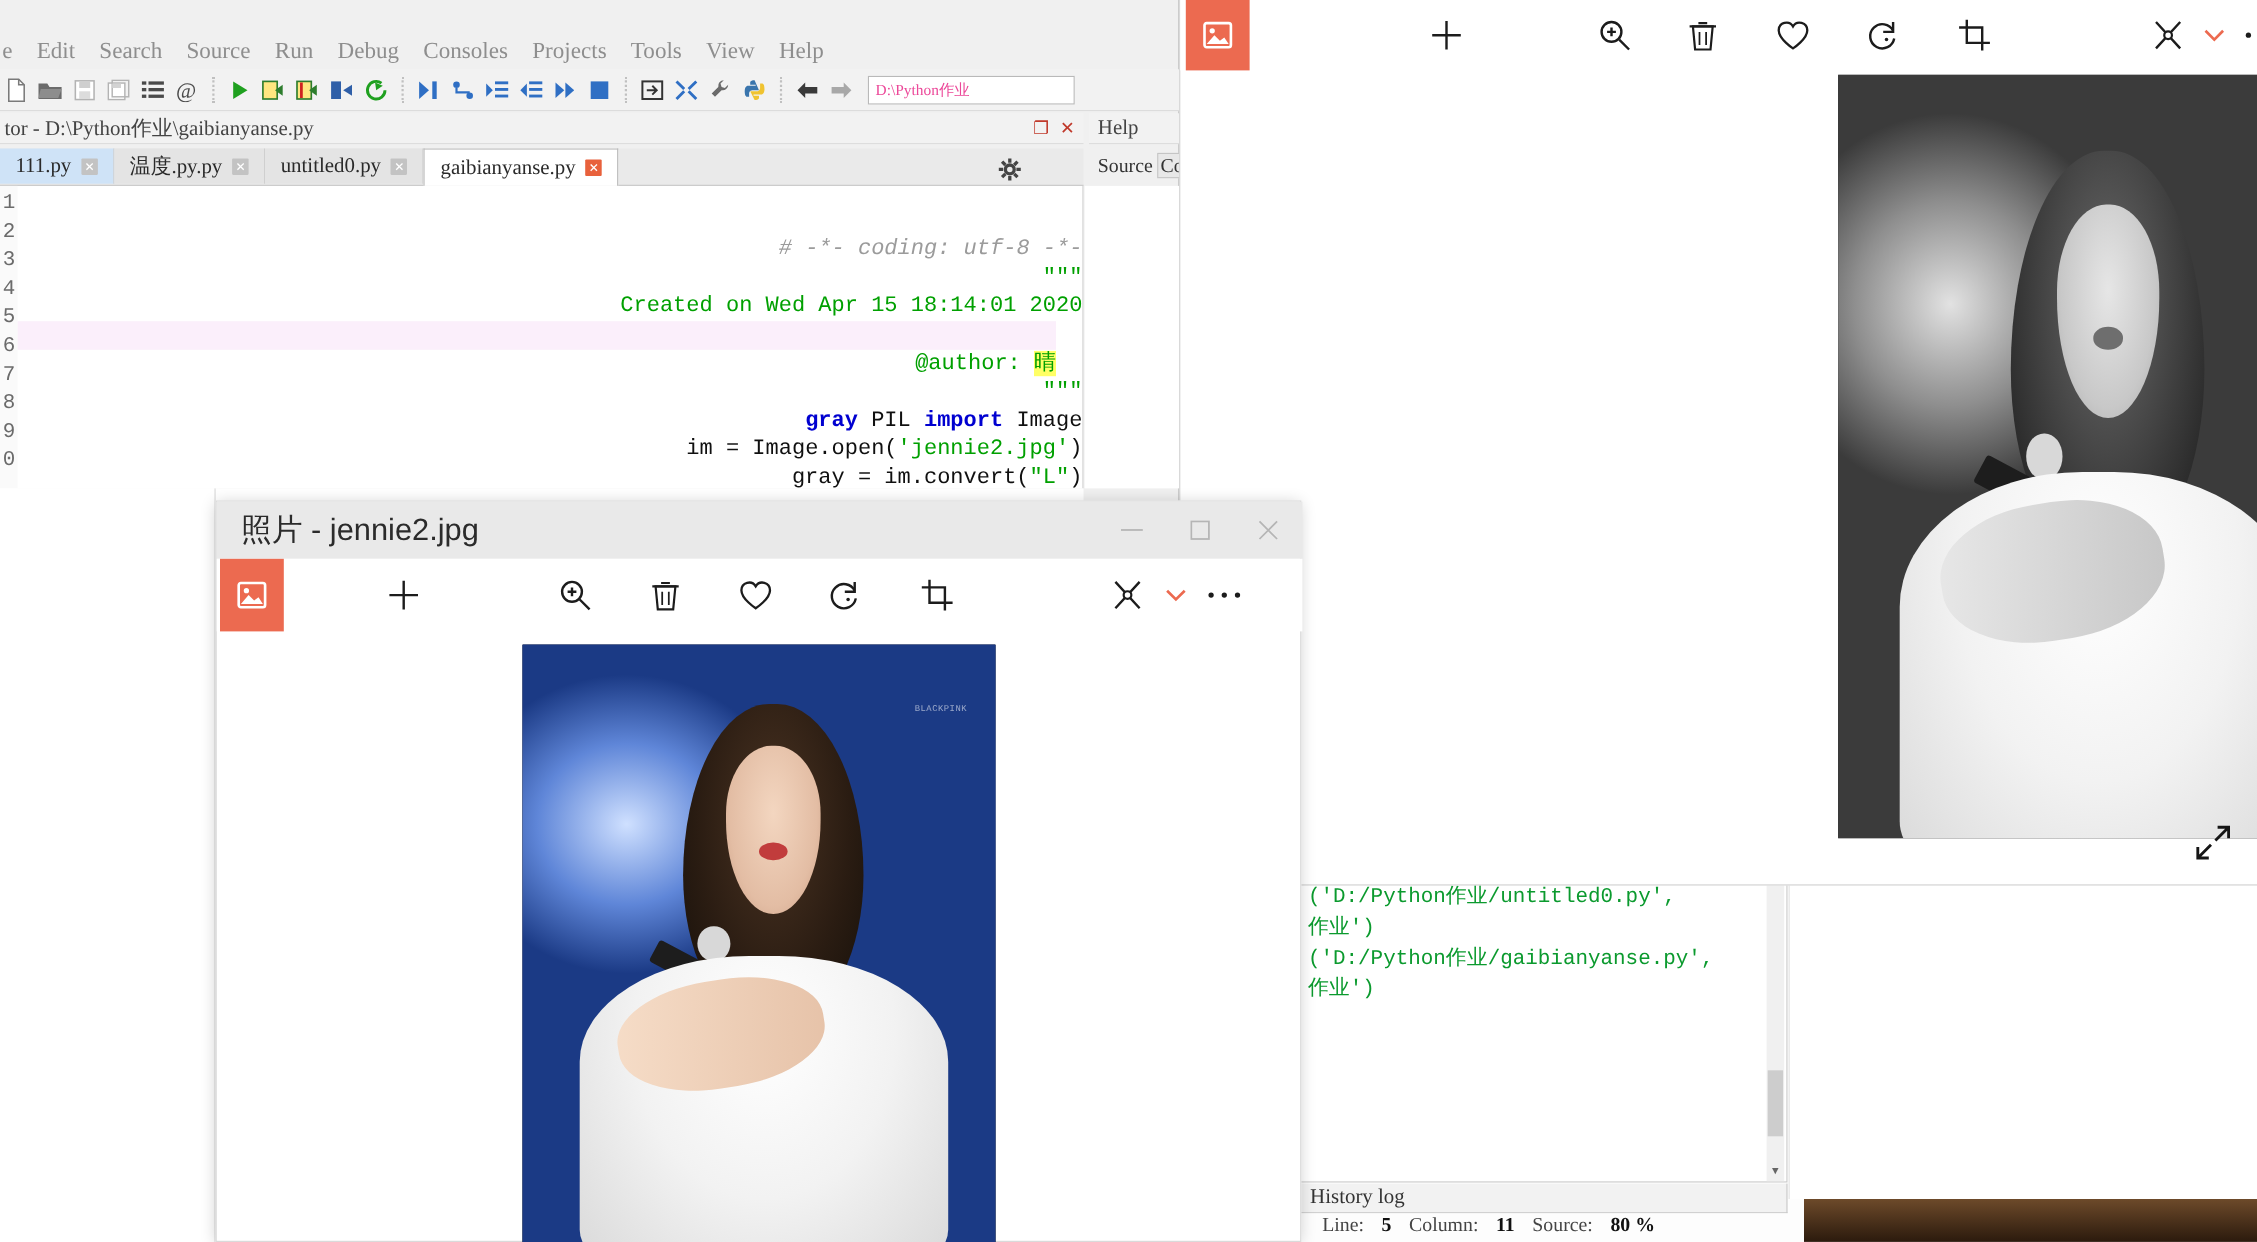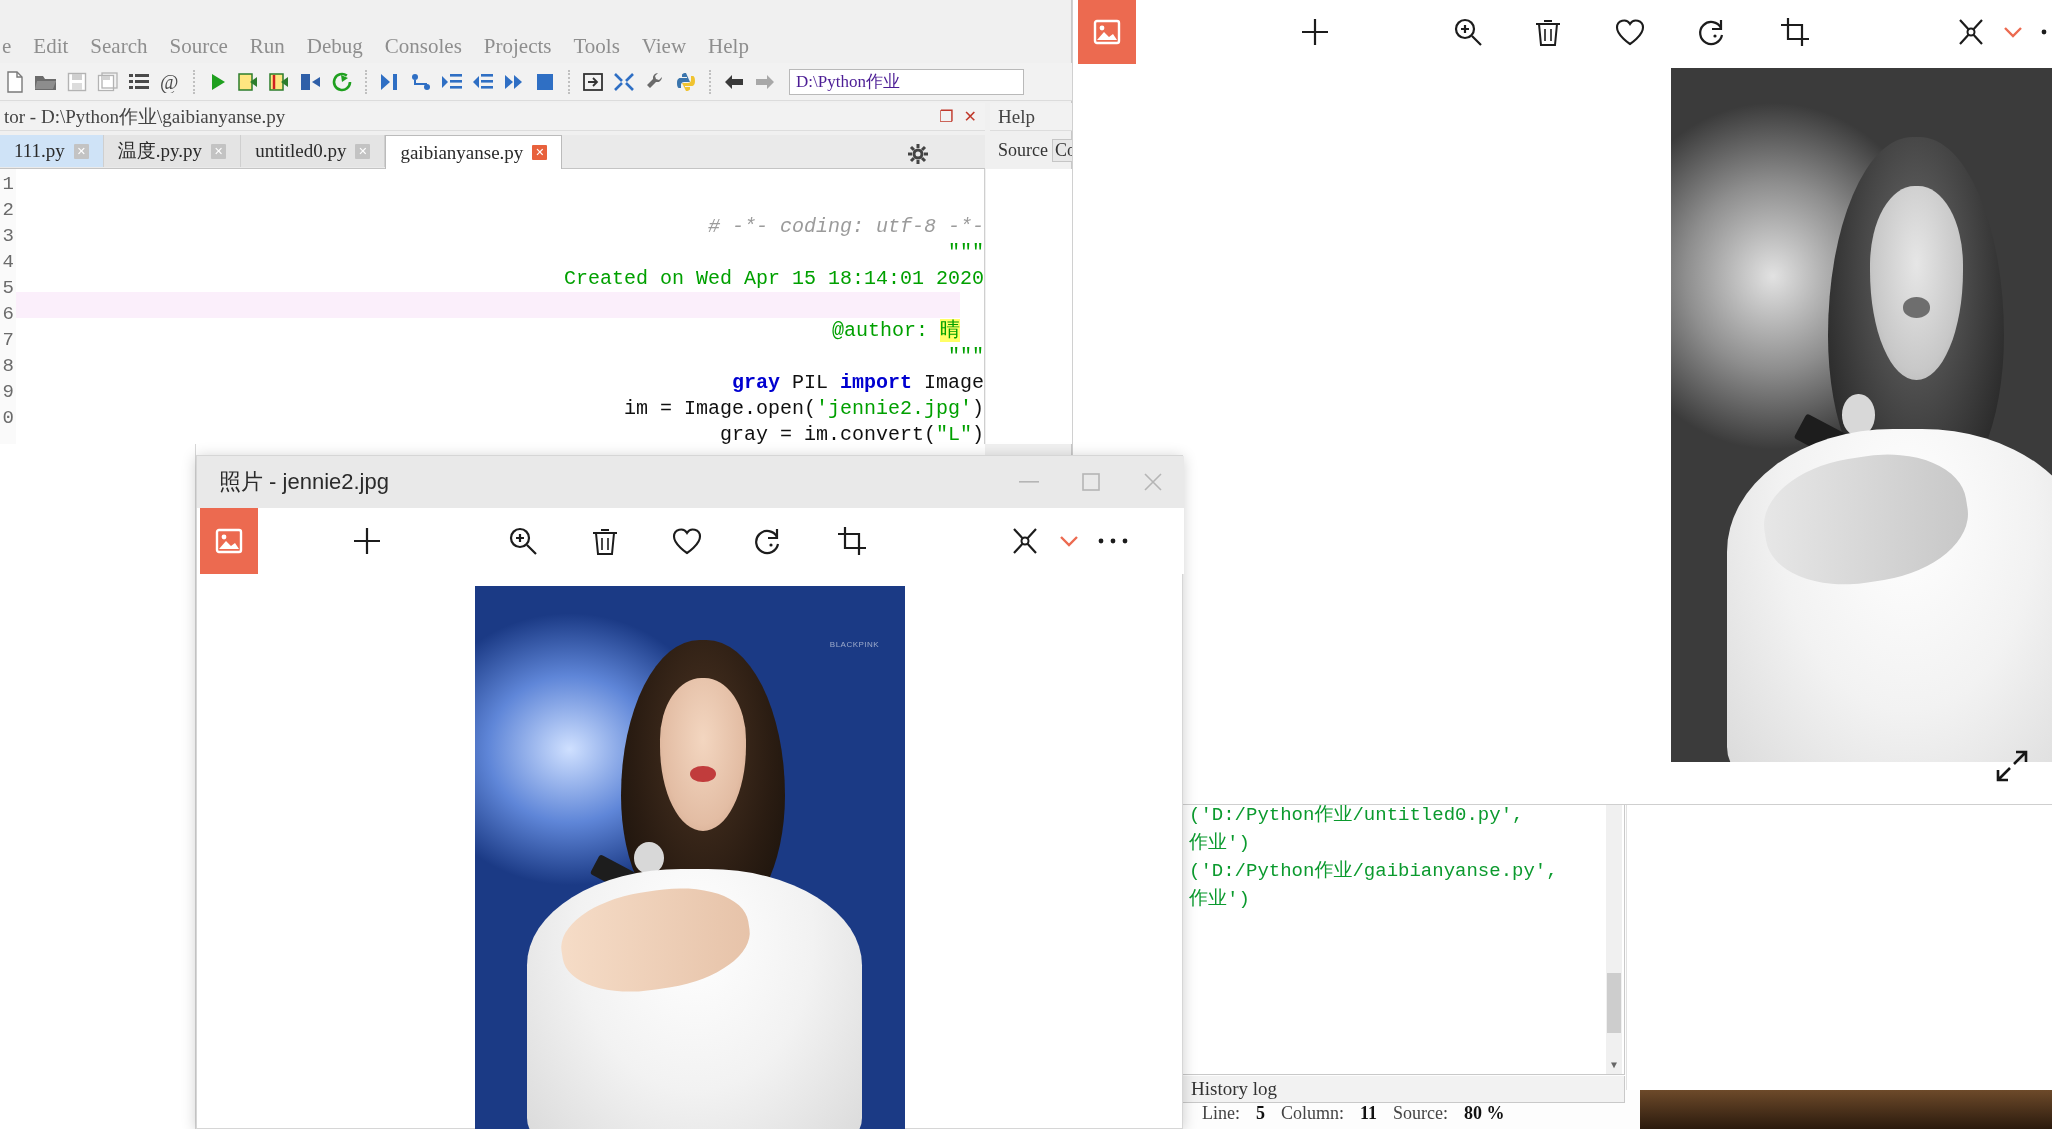--- a/index.html
+++ b/index.html
@@ -35,22 +35,22 @@
   .menubar span { cursor: default; white-space: nowrap; }
 
   .toolbar {
     position: absolute; left: 0; top: 63px; width: 1072px; height: 38px;
     display: flex; align-items: center; gap: 5px; padding-left: 2px;
     background: #f2f2f2; border-bottom: 1px solid #dcdcdc;
   }
   .tb-ico { width: 26px; height: 24px; display: flex; align-items: center; justify-content: center; }
   .tb-sep { width: 1px; height: 24px; border-left: 2px dotted #c0c0c0; margin: 0 5px; }
   .pathbox {
-    margin-left: 6px; width: 235px; height: 26px; background: #fff;
-    border: 1px solid #b9b9b9; font-size: 17px; color: #4c1d95; padding: 2px 6px;
+    margin-left: 6px; width: 188px; height: 26px; background: #fff;
+    border: 1px solid #b9b9b9; font-size: 14px; color: #ec4899; padding: 2px 6px;
     font-family: "Liberation Serif", serif; display: flex; align-items: center;
     overflow: hidden; white-space: nowrap;
   }
 
   .panetitle {
     position: absolute; left: 0; top: 103px; width: 985px; height: 28px;
     display: flex; align-items: center; background: #f2f2f2;
     font-size: 19px; color: #444; font-family: "Liberation Serif", serif;
     padding-left: 4px; border-bottom: 1px solid #ddd;
   }
@@ -181,38 +181,38 @@
   .viewer-small {
     position: absolute; left: 196px; top: 455px; width: 987px; height: 674px;
     background: #ffffff; border: 1px solid #d6d6d6;
     box-shadow: 0 2px 14px rgba(0,0,0,.20);
   }
   .vs-title {
     position: absolute; left: 0; top: 0; width: 987px; height: 52px;
     background: #e9e9e9; display: flex; align-items: center;
   }
   .vs-title-text {
-    padding-left: 22px; font-size: 22px; color: #2b2b2b;
+    padding-left: 22px; font-size: 28px; color: #2b2b2b;
     font-family: "Liberation Sans", sans-serif;
   }
   .vs-wbtns { margin-left: auto; display: flex; }
   .vs-wbtn { width: 62px; height: 52px; display:flex; align-items:center; justify-content:center; color:#aaaaaa; }
   .vs-toolbar { position: absolute; left: 0; top: 52px; width: 987px; height: 66px; background: #fff; }
   .vs-orange {
     position: absolute; left: 3px; top: 0; width: 58px; height: 66px;
     background: #ec6a50; display: flex; align-items: center; justify-content: center;
   }
   .vs-ico { position: absolute; top: 0; height: 66px; display:flex; align-items:center; justify-content:center; color:#1c1c1c; }
   .vs-img {
     position: absolute; left: 278px; top: 130px; width: 430px; height: 544px;
     overflow: hidden; background: #06102b;
   }
 
   
-  .photo { position: relative; width: 100%; height: 100%; }
+  .photo { position: relative; width: 100%; height: 100%; font-family: Liberation Mono, monospace; }
   .ph-bg-color {
     position:absolute; inset:0;
     background:
       radial-gradient(ellipse 45% 32% at 22% 30%, #cfe0ff 0%, #5f86d8 42%, #1b3a85 78%),
       radial-gradient(ellipse 40% 30% at 76% 26%, #e9f0ff 0%, #6f92dd 45%, #1d3c86 80%),
       linear-gradient(180deg,#0c1d52 0%, #17327a 28%, #0f2050 62%, #060d26 100%);
   }
   .ph-bg-gray {
     position:absolute; inset:0;
     background:

